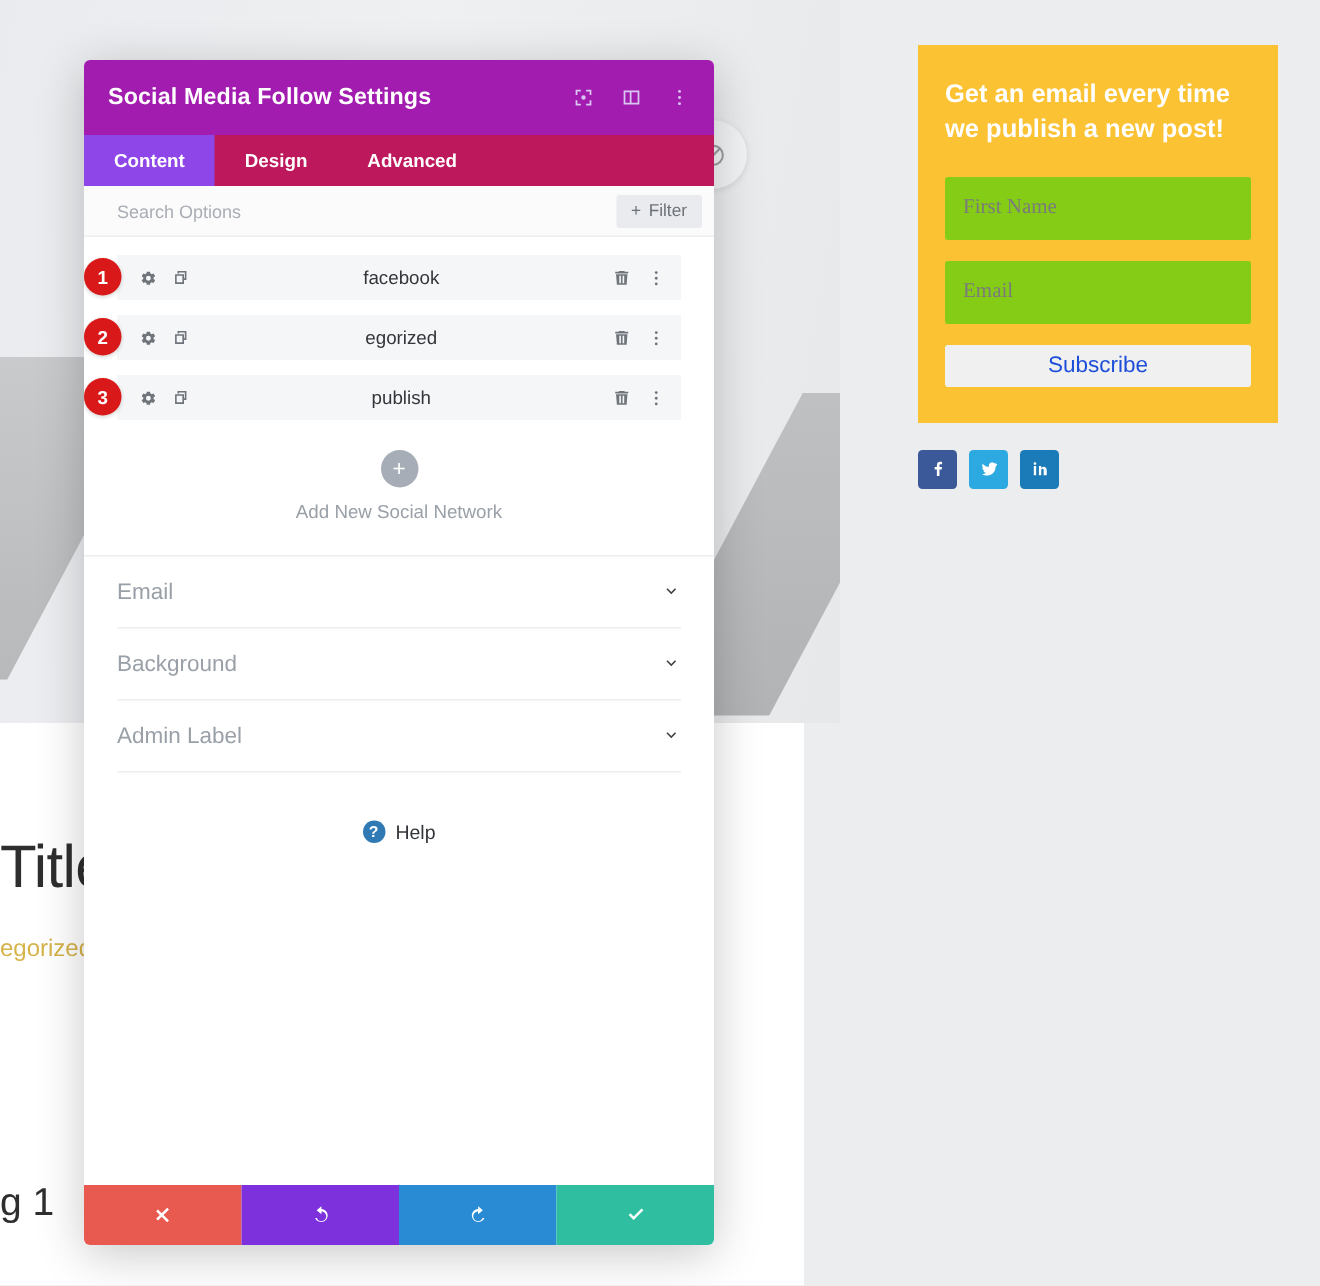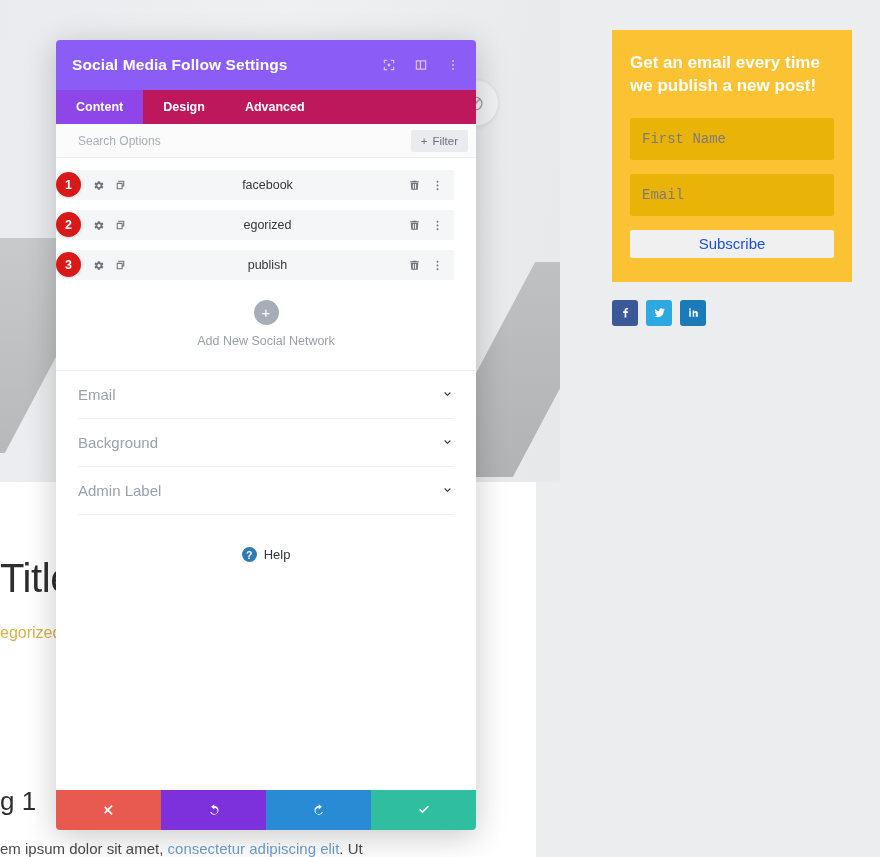--- a/index.html
+++ b/index.html
@@ -64,23 +64,23 @@
   
   .sidebar { position: absolute; left: 612px; top: 30px; width: 240px; }
   .optin {
     background: #fbc233; padding: 22px 18px 24px 18px;
   }
   .optin-title {
     color: #ffffff; font-size: 17px; font-weight: bold; line-height: 1.35;
     margin-bottom: 20px;
   }
   .optin-field {
-    width: 100%; height: 42px; background: #eab308; border: none;
+    width: 100%; height: 42px; background: #84cc16; border: none;
     padding: 0 12px; font-size: 14px; color: #555;
-    font-family: Liberation Mono, monospace; display: block;
+    font-family: Liberation Serif, serif; display: block;
     margin-bottom: 14px; border-radius: 2px;
   }
   .optin-field::placeholder { color: #7b7b7b; }
   .optin-btn {
     width: 100%; height: 28px; background: #f0f0f0; border: none;
     color: #1d4ed8; font-size: 15px; cursor: pointer; border-radius: 2px;
     font-family: "Liberation Sans", sans-serif;
   }
   .social-row { margin-top: 18px; display: flex; gap: 8px; }
   .social-chip {
@@ -91,21 +91,21 @@
   .social-chip svg { width: 13px; height: 13px; fill: #fff; }
 
   
   .modal {
     position: absolute; left: 56px; top: 40px; width: 420px; height: 790px;
     background: #fff; border-radius: 4px;
     box-shadow: 0 6px 32px rgba(0,0,0,.22);
     display: flex; flex-direction: column; overflow: hidden;
   }
   .modal-header {
-    height: 50px; background: #8b5cf6;
+    height: 50px; background: #a21caf;
     display: flex; align-items: center; padding: 0 16px;
     flex-shrink: 0;
   }
   .modal-title {
     color: #fff; font-size: 15.5px; font-weight: bold; flex: 1;
     letter-spacing: .1px;
   }
   .hdr-icons { display: flex; align-items: center; gap: 18px; }
   .hdr-icon { color: #d9c6f2; display: flex; align-items: center; cursor: pointer; }
   .hdr-icon svg { width: 14px; height: 14px; fill: currentColor; }
@@ -206,21 +206,20 @@
     </div>
     <div class="bg-circle">
       <svg viewBox="0 0 24 24" width="17" height="17" fill="currentColor">
           <path d="M12 2a10 10 0 1 0 0 20 10 10 0 0 0 0-20zm0 2a8 8 0 0 1 4.9 1.7L5.7 16.9A8 8 0 0 1 12 4zm0 16a8 8 0 0 1-4.9-1.7L18.3 7.1A8 8 0 0 1 12 20z"></path>
         </svg>
     </div>
     <div class="bg-white-area"></div>
     <div class="bg-title">Title</div>
     <div class="bg-cat">egorized</div>
     <div class="bg-heading">g 1</div>
-    <div class="bg-para"><span>em ipsum dolor sit amet, </span><a href="#">consectetur adipiscing elit</a><span>. Ut</span></div>
   </div>
 
   <div class="sidebar">
     <div class="optin">
       <div class="optin-title">Get an email every time we publish a new post!</div>
       <input class="optin-field" type="text" placeholder="First Name" style="">
       <input class="optin-field" type="text" placeholder="Email" style="">
       <button class="optin-btn">Subscribe</button>
     </div>
     <div class="social-row">

